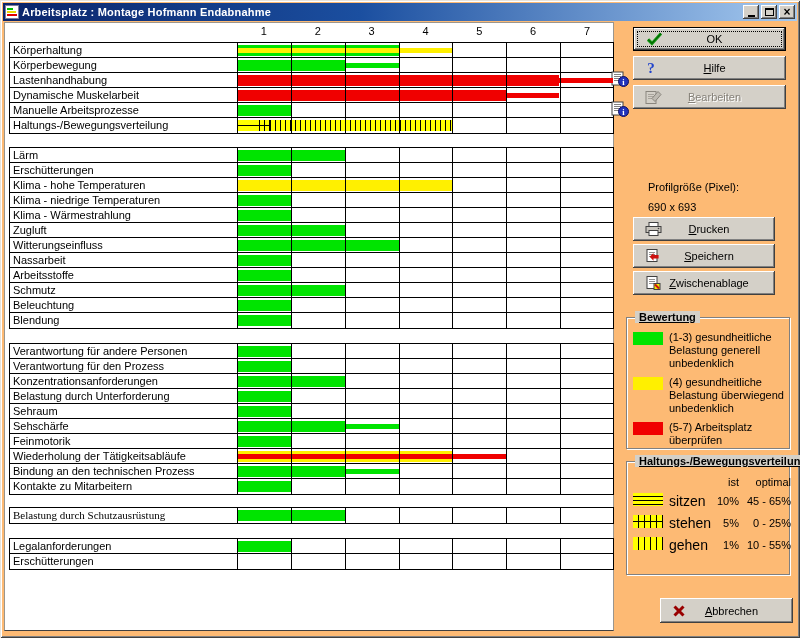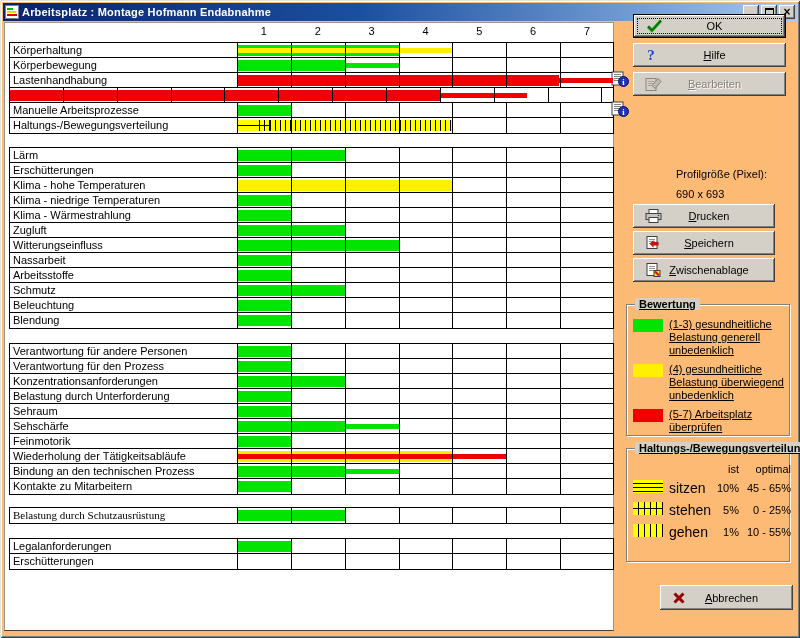--- a/index.html
+++ b/index.html
@@ -58,49 +58,49 @@
     background-size:100% 1px; background-position:0 center; background-repeat:no-repeat; }
   .seg-stehen { background-image:repeating-linear-gradient(90deg,#000 0 1px,transparent 1px 5px),
       linear-gradient(#000,#000);
     background-size:100% 100%,100% 1px; background-position:0 0,0 center; background-repeat:repeat,no-repeat; }
   .seg-gehen { background-image:repeating-linear-gradient(90deg,#000 0 1px,transparent 1px 5px); }
 
   
   .info-ic { position:absolute; left:611px; width:19px; height:17px; display:block; cursor:pointer; }
 
   
-  .panel { position:absolute; left:620px; top:8px; width:178px; height:611px; }
+  .panel { position:absolute; left:620px; top:21px; width:178px; height:611px; }
   .btnstack { position:absolute; }
   .btn {
     position:relative; display:flex; align-items:center; width:100%; height:24px;
     background:#D4D0C8; border:none; padding:0; font-size:11px; color:#000;
     font-family:"Liberation Sans", sans-serif;
     box-shadow: inset -1px -1px 0 #404040, inset 1px 1px 0 #FFFFFF,
                 inset -2px -2px 0 #808080, inset 2px 2px 0 #D4D0C8;
   }
   .btn .btn-icon { position:absolute; left:12px; top:50%; transform:translateY(-50%);
     display:flex; align-items:center; }
   .btn .btn-label { flex:1; text-align:center; padding-left:10px; }
   .btn.default { border:1px solid #000; }
   .btn.default::after { content:""; position:absolute; left:3px; right:3px; top:3px; bottom:3px;
     border:1px dotted #000; }
   .btn:disabled .btn-label { color:#86827A; text-shadow:1px 1px 0 #fff; }
   #top-buttons .btn { margin-bottom:5px; height:24px; }
   #export-buttons .btn { margin-bottom:3px; height:24px; }
-  .profil-label, .profil-value { position:absolute; left:28px; font-size:11px; color:#000;margin-left:28px; }
+  .profil-label, .profil-value { position:absolute; left:28px; font-size:11px; color:#000; }
   .profil-label { top:160px; }
   .profil-value { top:180px; }
 
   .groupbox { position:absolute; border:1px solid #808080;
     box-shadow: 1px 1px 0 #FFFFFF, inset 1px 1px 0 #FFFFFF; }
   .gb-title { position:absolute; top:-7px; left:8px; background:#D4D0C8; padding:0 4px;
     font-size:11px; font-weight:bold; text-decoration:underline; white-space:nowrap; }
   .bewertung { left:6px; top:296px; width:164px; height:132px; }
   #bewertung-items { padding:13px 4px 0 4px; }
-  .bw-item { display:flex; margin-bottom:6px;text-decoration:underline; }
+  .bw-item { display:flex; margin-bottom:6px; }
   .bw-swatch { flex:none; width:30px; height:13px; margin:1px 6px 0 2px; }
   .bw-text { font-size:11px; line-height:13px; width:118px; }
 
   .verteilung { left:6px; top:440px; width:164px; height:114px; }
   .vt-grid { display:grid; grid-template-columns:36px 40px 30px 52px;
     padding:14px 2px 0 6px; row-gap:4px; align-items:center; }
   .vt-h { font-size:11px; }
   .vt-name { font-size:14px; }
   .vt-num { font-size:11px; text-align:right; }
   .sym { display:inline-block; width:30px; height:13px; background-color:#FFFF00; }
@@ -167,20 +167,21 @@
           </div>
           <div class="row">
             <div class="rowlabel">Lastenhandhabung</div>
             <div class="grid">
               <div class="bar thick" style="width: 85.7143%; background: rgb(240, 0, 0);"></div>
               <div class="bar thin" style="width: 100%; background: rgb(240, 0, 0);"></div>
               <div class="gridlines" style="background-image: repeating-linear-gradient(90deg, transparent 0px, transparent 52.8571px, rgb(0, 0, 0) 52.8571px, rgb(0, 0, 0) 53.8571px);"></div>
             </div>
           </div>
           <div class="row">
+            <div class="rowlabel">Dynamische Muskelarbeit</div>
             <div class="grid">
               <div class="bar thick" style="width: 71.4286%; background: rgb(240, 0, 0);"></div>
               <div class="bar thin" style="width: 85.7143%; background: rgb(240, 0, 0);"></div>
               <div class="gridlines" style="background-image: repeating-linear-gradient(90deg, transparent 0px, transparent 52.8571px, rgb(0, 0, 0) 52.8571px, rgb(0, 0, 0) 53.8571px);"></div>
             </div>
           </div>
           <div class="row">
             <div class="rowlabel">Manuelle Arbeitsprozesse</div>
             <div class="grid">
               <div class="bar thick" style="width: 14.2857%; background: rgb(0, 228, 0);"></div>

